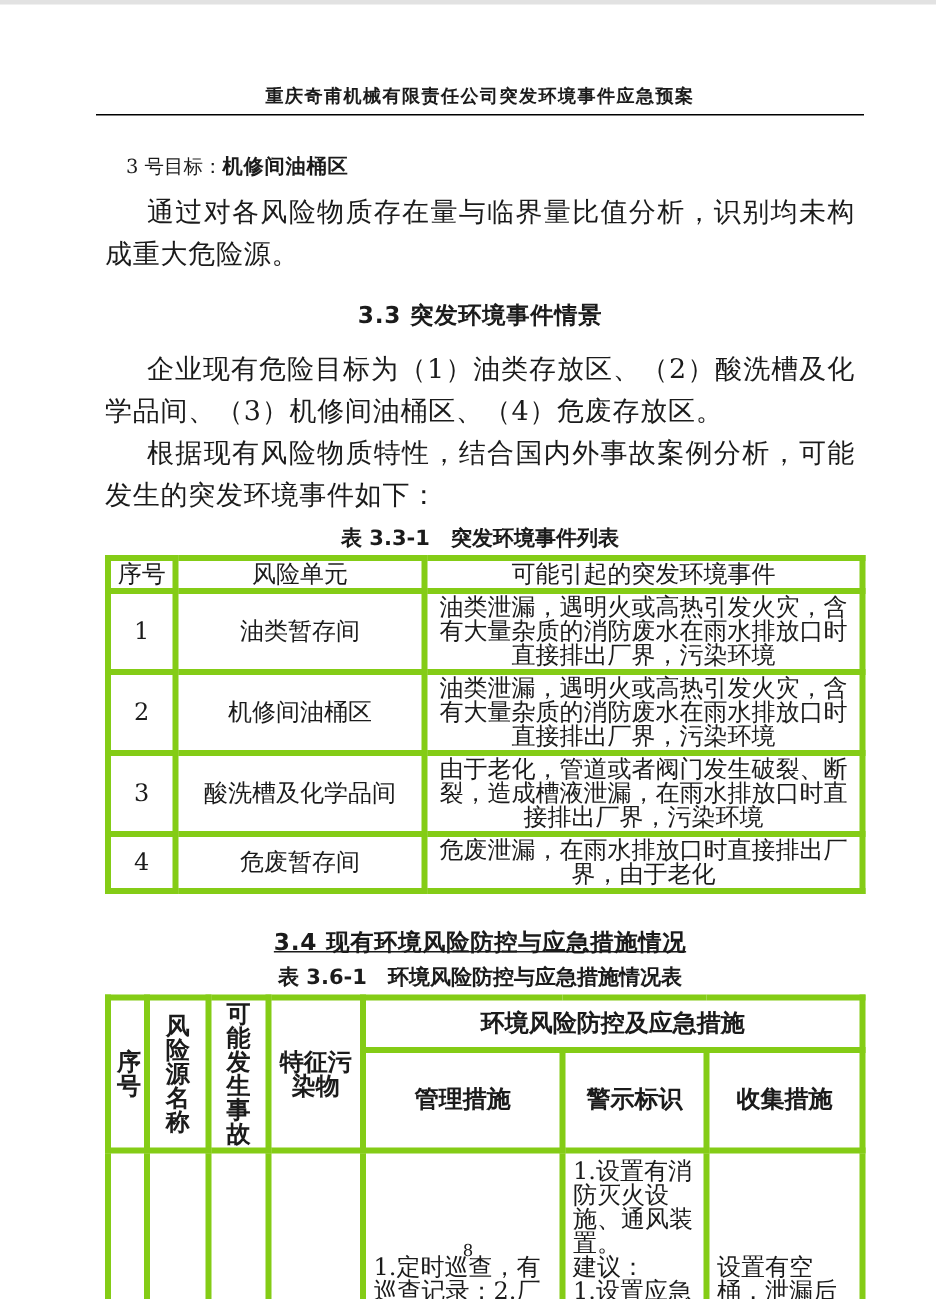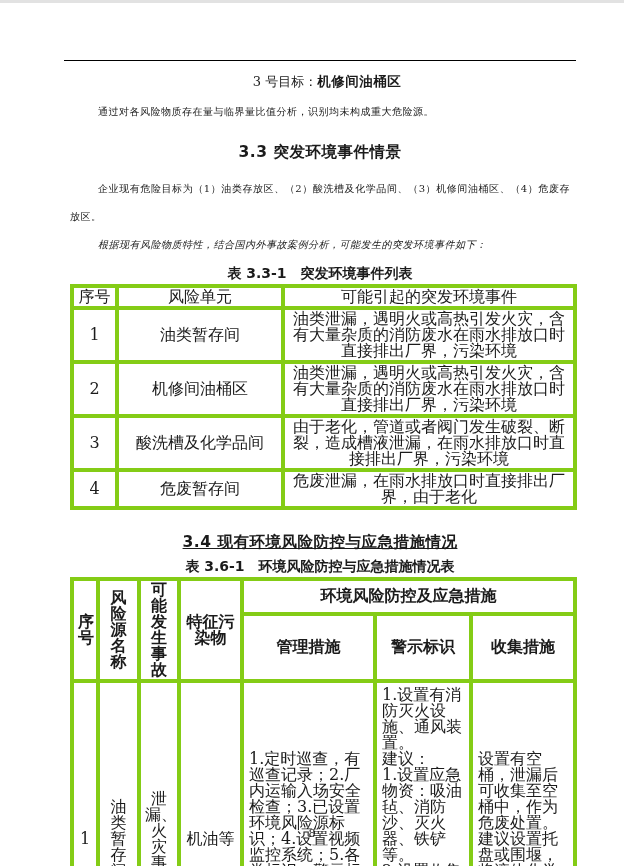--- a/index.html
+++ b/index.html
@@ -21,30 +21,30 @@
     font-weight:700;
     letter-spacing:1px;
     line-height:16px;
   }
   .hdr-rule{
     height:0;
     border-bottom:1.6px solid #000;
     margin:4px -6px 0 -6px;
   }
   
-  .target{margin:12px 0 0 14px;font-size:13px;line-height:16px;text-align:center;}
+  .target{margin:26px 0 0 14px;font-size:13px;line-height:16px;}
   .target .t-name{
     font-family:"DejaVu Sans", sans-serif;
     font-weight:700;
     font-size:13.5px;
     letter-spacing:.5px;
   }
   .para{
     margin:13px 0 0 0;
-    font-size:10px;
+    font-size:18px;
     line-height:28px;
     text-align:justify;
     letter-spacing:.5px;
   }
   .para.indent{text-indent:28px;}
   .para.small-gap{margin-top:8px;}
   .sec-heading{
     margin:16px 0 0 0;
     font-family:"DejaVu Sans", sans-serif;
     font-weight:700;
@@ -104,30 +104,31 @@
     text-align:center;
     font-size:11px;
   }
 </style>
 </head>
 <body>
 
 <div class="page">
   <div class="sheet">
 
+    <div class="hdr-title">重庆奇甫机械有限责任公司突发环境事件应急预案</div>
     <div class="hdr-rule"></div>
 
     <p class="target"><span>3 号目标：</span><span class="t-name">机修间油桶区</span></p>
 
     <p class="para indent small-gap">通过对各风险物质存在量与临界量比值分析，识别均未构成重大危险源。</p>
 
     <h2 class="sec-heading">3.3 突发环境事件情景</h2>
 
     <p class="para indent">企业现有危险目标为（1）油类存放区、（2）酸洗槽及化学品间、（3）机修间油桶区、（4）危废存放区。</p>
-    <p class="para indent small-gap" style="margin-top:0;font-style:italic;">根据现有风险物质特性，结合国内外事故案例分析，可能发生的突发环境事件如下：</p>
+    <p class="para indent small-gap" style="margin-top:0;">根据现有风险物质特性，结合国内外事故案例分析，可能发生的突发环境事件如下：</p>
 
     <div class="tbl-caption">表 3.3-1　突发环境事件列表</div>
 
     <table class="t331">
       <colgroup>
           <col style="width:45px">
           <col style="width:166px">
           <col style="width:292px">
         </colgroup>
       <tbody>

